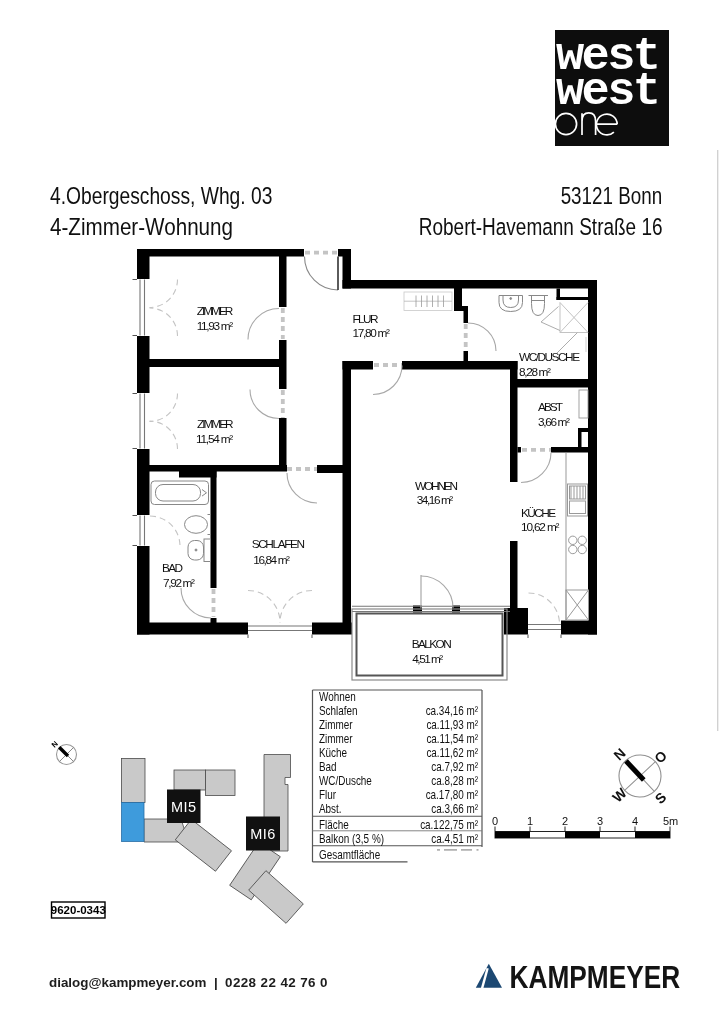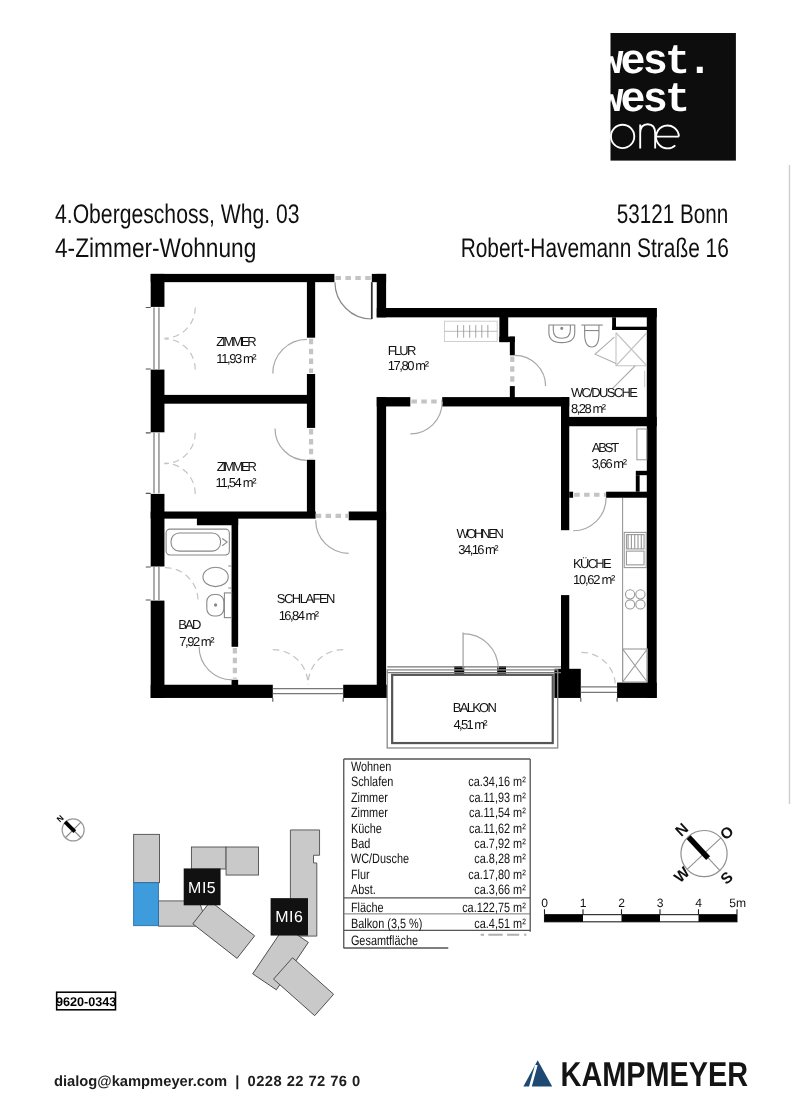--- a/index.html
+++ b/index.html
@@ -10,21 +10,21 @@
 </head>
 <body>
 
 <div class="abs" style="left:50px;top:182.2px;font-size:24.5px;color:#101010;transform:scaleX(0.785);transform-origin:left top;white-space:nowrap;">4.Obergeschoss, Whg. 03</div>
 <div class="abs" style="left:50px;top:212.5px;font-size:24.5px;color:#101010;transform:scaleX(0.842);transform-origin:left top;white-space:nowrap;">4-Zimmer-Wohnung</div>
 
 <div class="abs" style="right:57.5px;top:182.2px;font-size:24.5px;color:#101010;transform:scaleX(0.768);transform-origin:right top;white-space:nowrap;">53121 Bonn</div>
 <div class="abs" style="right:57.5px;top:212.5px;font-size:24.5px;color:#101010;transform:scaleX(0.775);transform-origin:right top;white-space:nowrap;">Robert-Havemann Straße 16</div>
 
 <div class="abs" style="left:555px;top:30px;width:114px;height:116px;background:#0d0d0d;"></div>
-<div class="abs" style="left:544px;top:30px;width:120px;font-family:'Liberation Mono',monospace;font-weight:bold;color:#fff;font-size:38px;letter-spacing:-2.6px;line-height:35px;">
+<div class="abs" style="left:556px;top:30px;width:120px;font-family:'Liberation Mono',monospace;font-weight:bold;color:#fff;font-size:47px;letter-spacing:-2.6px;line-height:35px;">
     <div style="margin-top:8.5px;">west.</div>
     <div>west</div>
   </div>
 <svg class="abs" style="left:0;top:0;" width="720" height="160" viewBox="0 0 720 160">
   <g stroke="#fff" stroke-width="1.7" fill="none">
     <circle cx="566" cy="124" r="10.6"></circle>
     <path d="M582 135 V113.2 M582 121.2 Q582 112.9 588.8 112.9 Q595.6 112.9 595.6 121.2 V135"></path>
     <path d="M596.5 124.2 H617.2 M617.2 124.2 A10.4 10.4 0 1 0 613.9 132.1"></path>
   </g>
 </svg>
@@ -355,13 +355,13 @@
   </g>
 </g>
 
 <g>
   <polygon points="488.8,963.8 502,987.8 475.8,987.8" fill="#1c4872"></polygon>
   <path d="M487.6 968.2 L482 988.6" stroke="#fff" stroke-width="2.4"></path>
   <text x="509.6" y="987.5" font-family="Liberation Sans, sans-serif" font-size="31.5px" font-weight="bold" fill="#141414" textLength="170.5" lengthAdjust="spacingAndGlyphs">KAMPMEYER</text>
 </g>
 </svg>
 
-<div class="abs" style="left:49px;top:974.5px;font-size:13.4px;font-weight:bold;color:#1d1d1d;">dialog@kampmeyer.com&nbsp; |&nbsp; <span style="letter-spacing:0.4px;">0228 22 72 76 0</span></div>
+<div class="abs" style="left:49px;top:974.5px;font-size:13.4px;font-weight:bold;color:#1d1d1d;">dialog@kampmeyer.com&nbsp; |&nbsp; <span style="letter-spacing:0.4px;">0228 22 42 76 0</span></div>
 
 </body></html>

